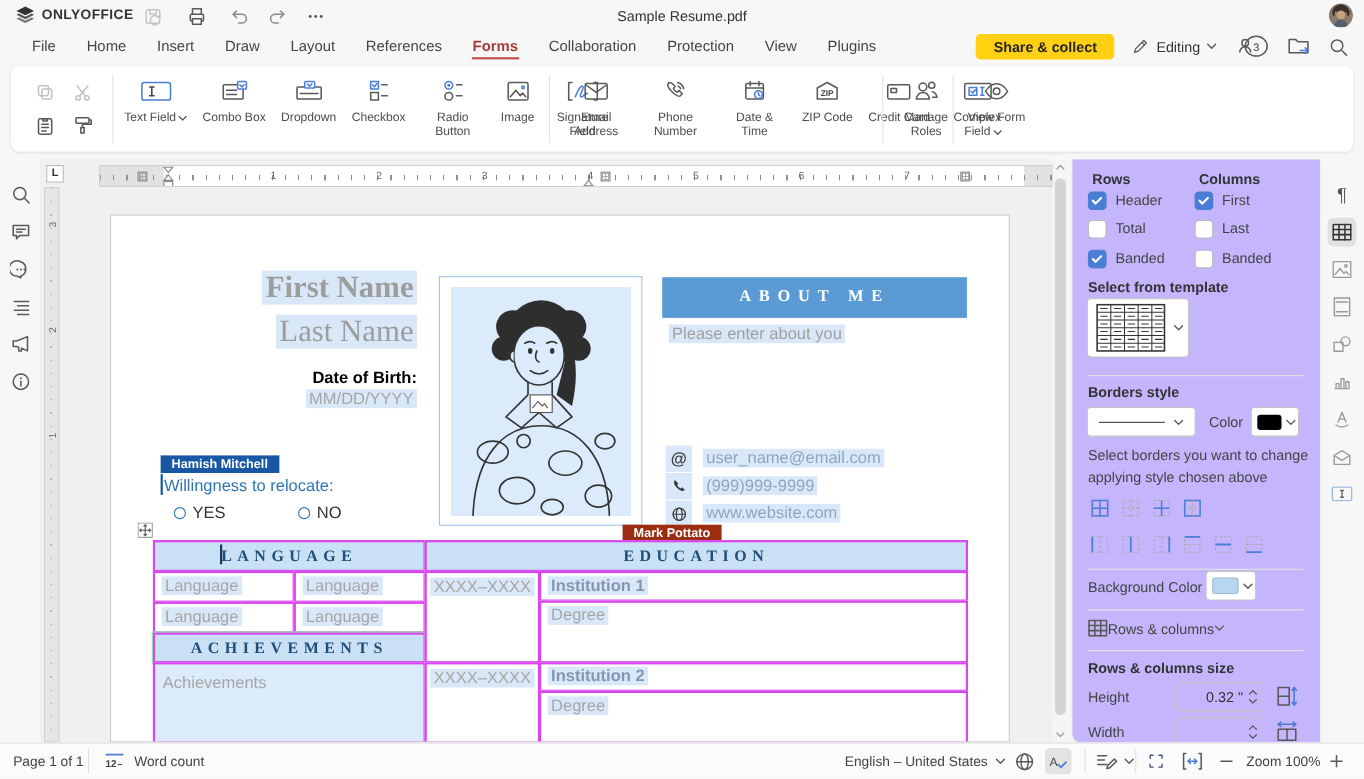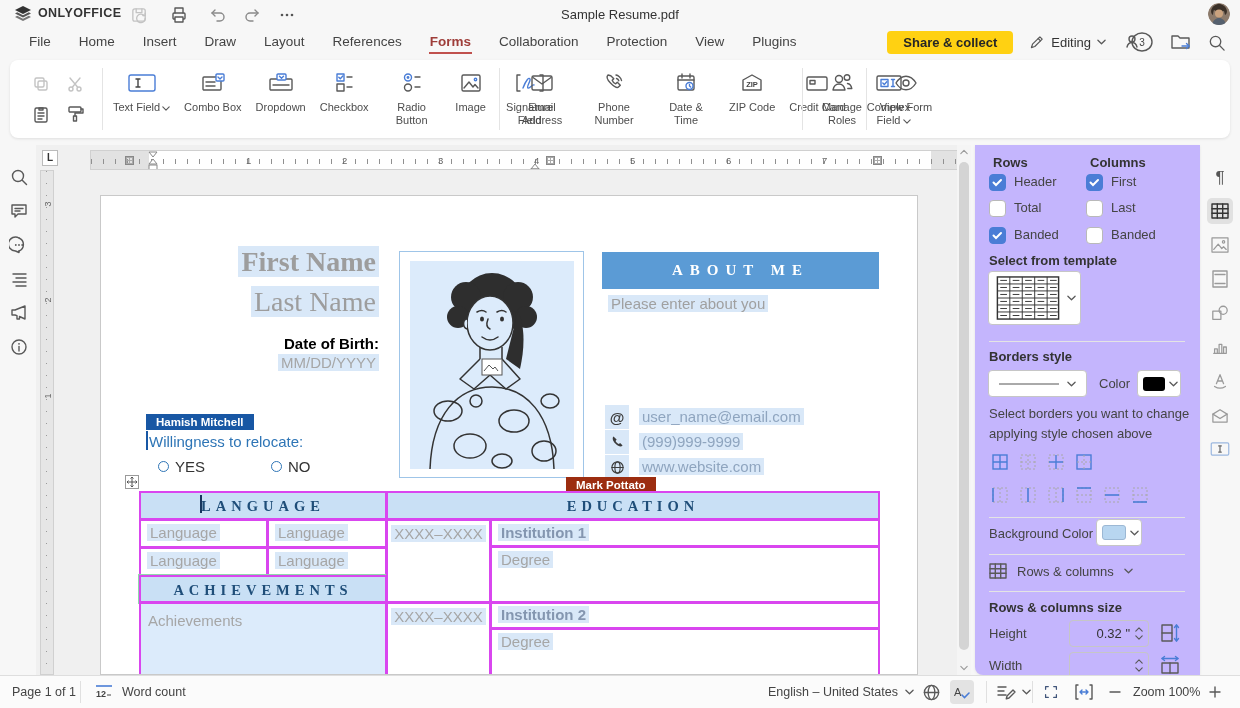--- a/index.html
+++ b/index.html
@@ -715,21 +715,21 @@
   <div class="pdiv" style="top:372px"></div>
   <div class="ab plabel" style="left:14px;top:381px">Background Color</div>
   <div class="pdd" style="left:121px;top:374px;width:46px;height:27px">
     <div style="width:24px;height:15px;background:#b8d6f0;border:1px solid #9cb8d4;border-radius:3px;margin-left:5px"></div>
     <svg style="margin-left:4px" width="9" height="6" viewBox="0 0 10 6" class="ic">
         <path d="M1 1l4 4 4-4"></path>
       </svg>
   </div>
 
   <div class="pdiv" style="top:409px"></div>
-  <div class="ab" style="left:14px;top:418px;display:flex;align-items:center;gap:10px">
+  <div class="ab" style="left:14px;top:418px;display:flex;align-items:center;">
     <svg width="18" height="16" viewBox="0 0 18 16" class="ic">
         <rect x="1" y="1" width="16" height="14"></rect>
         <path d="M1 5.7h16M1 10.3h16M6.3 1v14M11.7 1v14"></path>
       </svg>
     <span class="plabel">Rows &amp; columns</span>
     <svg width="9" height="6" viewBox="0 0 10 6" class="ic">
         <path d="M1 1l4 4 4-4"></path>
       </svg>
   </div>
 

